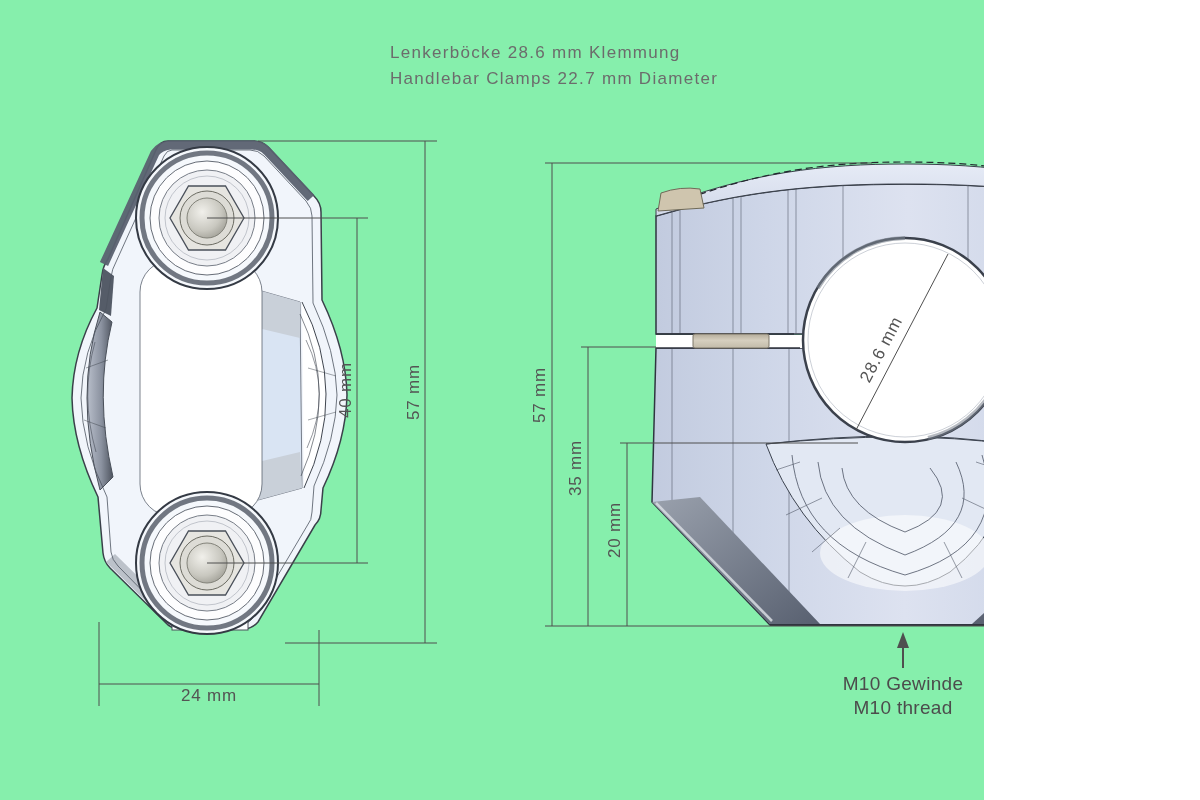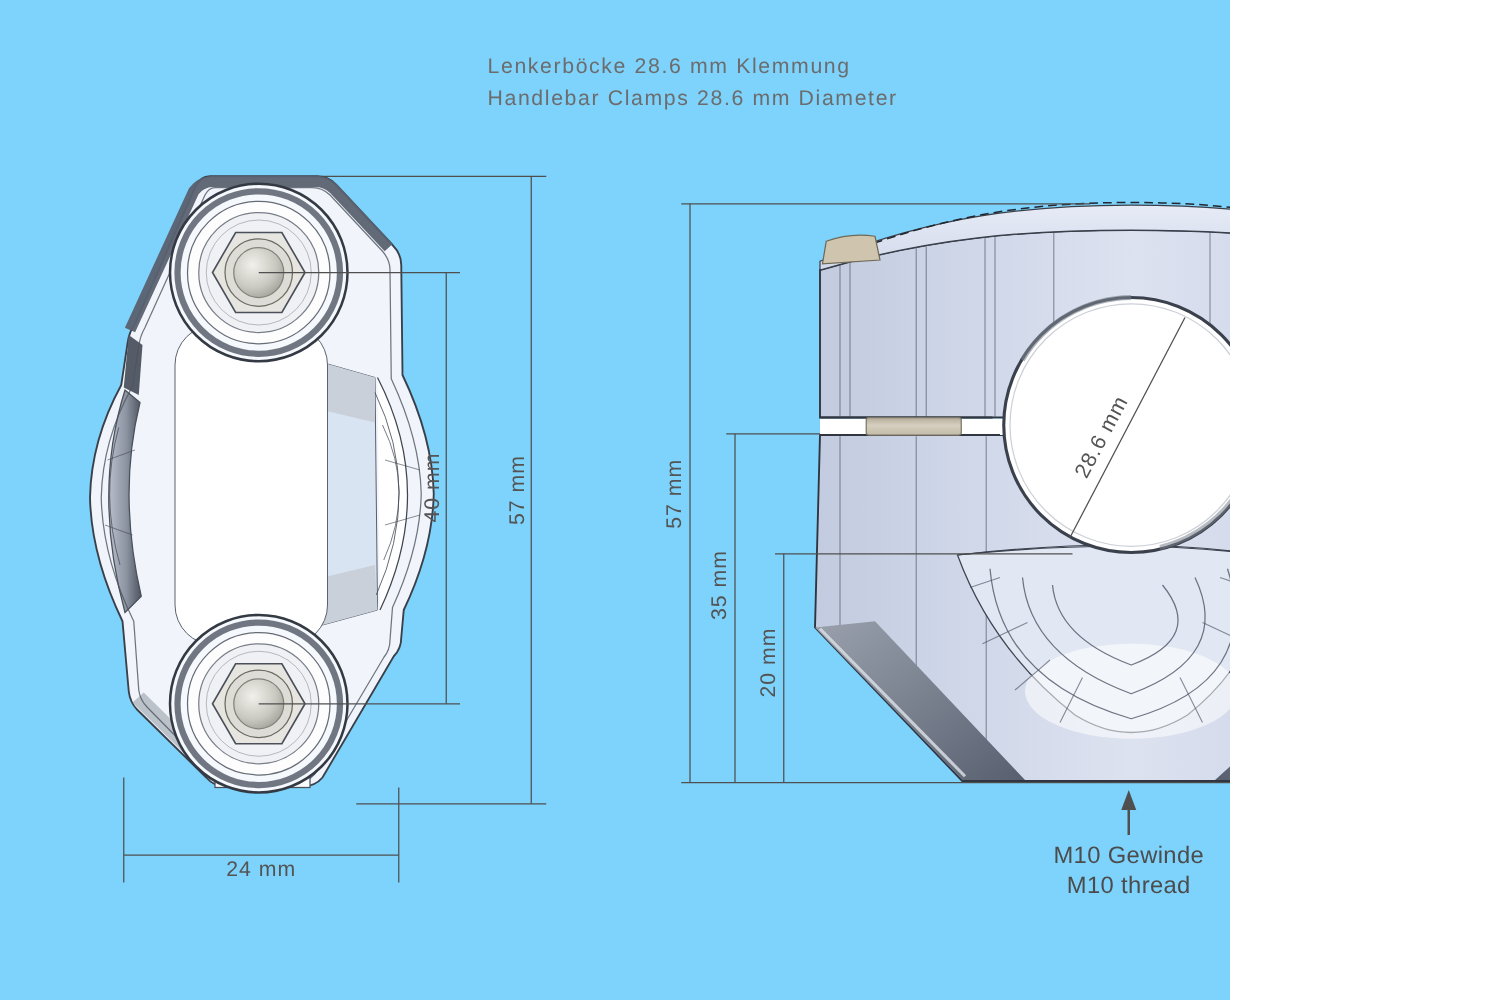--- a/index.html
+++ b/index.html
@@ -1,17 +1,17 @@
 <!DOCTYPE html>
 <html><head>
 <meta charset="utf-8">
 <style>
   html,body{margin:0;padding:0;background:#ffffff;}
   .canvas{
-    position:relative;width:984px;height:800px;background:#7dd3fc;
+    position:relative;width:984px;height:800px;background:#86efac;
     font-family:"Liberation Sans", sans-serif;overflow:hidden;
   }
   .title-block{
     position:absolute;left:390px;top:40px;
     color:#6c6c6c;font-size:17px;line-height:26px;letter-spacing:1.3px;
   }
   svg text.dim{
     fill:#545454;font-size:17px;letter-spacing:.8px;
     font-family:"Liberation Sans", sans-serif;
   }
@@ -20,21 +20,21 @@
     font-family:"Liberation Sans", sans-serif;
   }
 </style>
 </head>
 <body>
 
 <div class="canvas">
 
   <div class="title-block">
     <div>Lenkerböcke 28.6 mm Klemmung</div>
-    <div>Handlebar Clamps 28.6 mm Diameter</div>
+    <div>Handlebar Clamps 22.7 mm Diameter</div>
   </div>
 
   <svg width="1200" height="800" viewBox="0 0 1200 800">
     <defs>
       <linearGradient id="bodyGrad" x1="0" y1="0" x2="1" y2="0">
         <stop offset="0" stop-color="#c2cbdf"></stop>
           <stop offset="0.22" stop-color="#ced6e8"></stop>
         <stop offset="0.5" stop-color="#dde2f0"></stop>
           <stop offset="0.78" stop-color="#ced6e8"></stop>
         <stop offset="1" stop-color="#c1cade"></stop>

